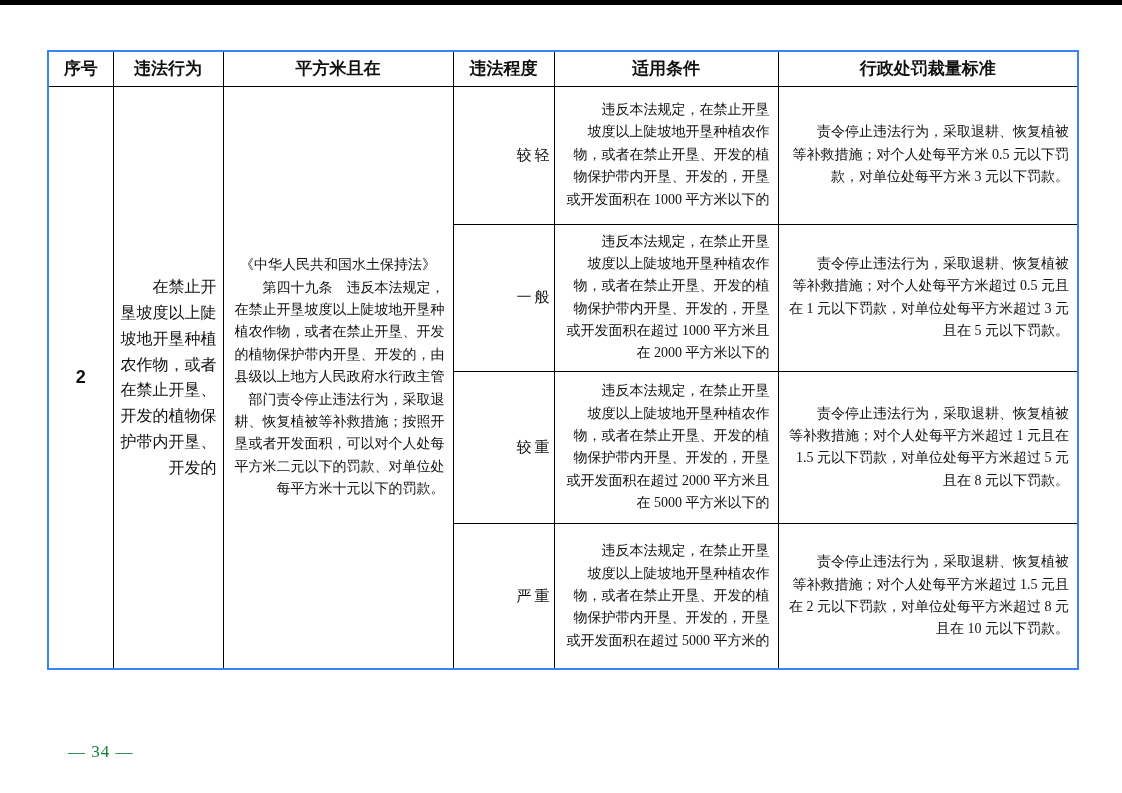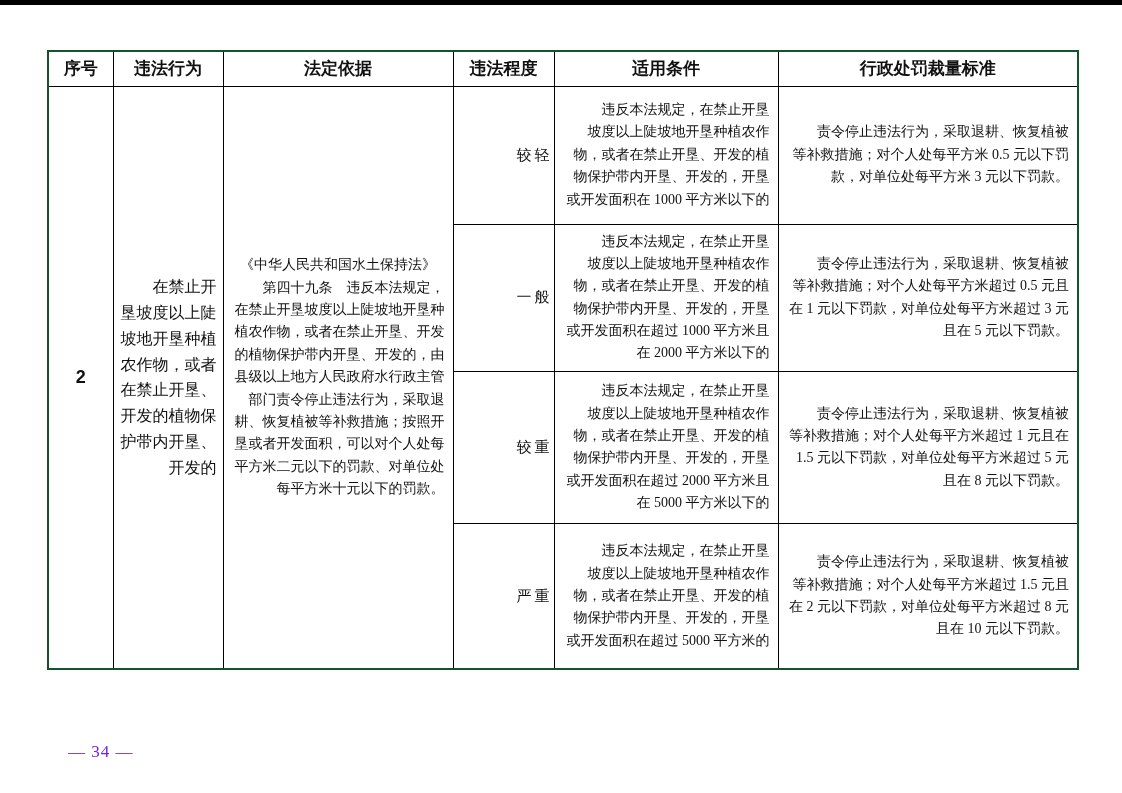--- a/index.html
+++ b/index.html
@@ -23,21 +23,21 @@
       height: 5px;
       background: #000000;
     }
     table.penalty-table {
       position: absolute;
       left: 47px;
       top: 50px;
       width: 1030px;
       border-collapse: collapse;
       table-layout: fixed;
-      border: 2px solid #14532d;
+      border: 2px solid #3b82f6;
     }
     .penalty-table th,
     .penalty-table td {
       border: 1px solid #000000;
       vertical-align: middle;
       overflow: hidden;
     }
     .penalty-table th {
       font-family: "Liberation Sans", "DejaVu Sans", sans-serif;
       font-weight: bold;
@@ -90,21 +90,21 @@
       margin: 0;
       text-indent: 0;
       text-align: center;
     }
     .page-number {
       position: absolute;
       left: 68px;
       top: 742px;
       font-size: 17px;
       letter-spacing: 1px;
-      color: #6d28d9;
+      color: #15803d;
       font-family: "Liberation Serif", "DejaVu Serif", serif;
     }
   </style>
 </head>
 <body>
 
 <div class="page">
   <div class="top-edge"></div>
 
   <table class="penalty-table">
@@ -113,21 +113,21 @@
       <col style="width:110px">
       <col style="width:230px">
       <col style="width:101px">
       <col style="width:224px">
       <col style="width:300px">
     </colgroup>
     <thead>
       <tr class="header-row">
         <th>序号</th>
         <th>违法行为</th>
-        <th>法定依据</th>
+        <th>平方米且在</th>
         <th>违法程度</th>
         <th>适用条件</th>
         <th>行政处罚裁量标准</th>
       </tr>
     </thead>
     <tbody>
       <tr class="sub-row-0">
         <td class="cell-serial" rowspan="4">2</td>
         <td class="cell-behavior" rowspan="4">
           <p class="para">在禁止开垦坡度以上陡坡地开垦种植农作物，或者在禁止开垦、开发的植物保护带内开垦、开发的</p>

